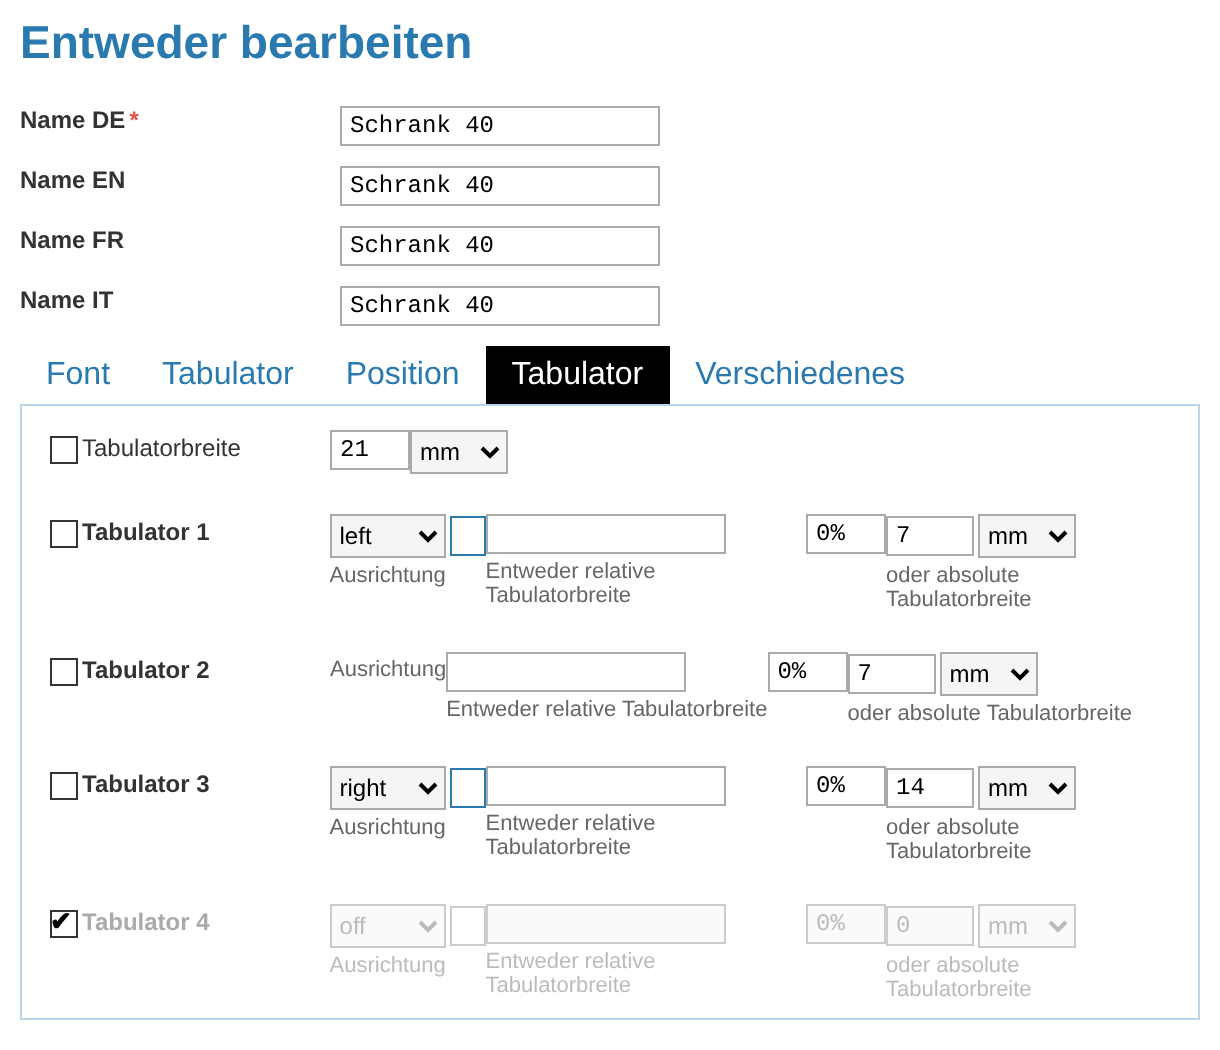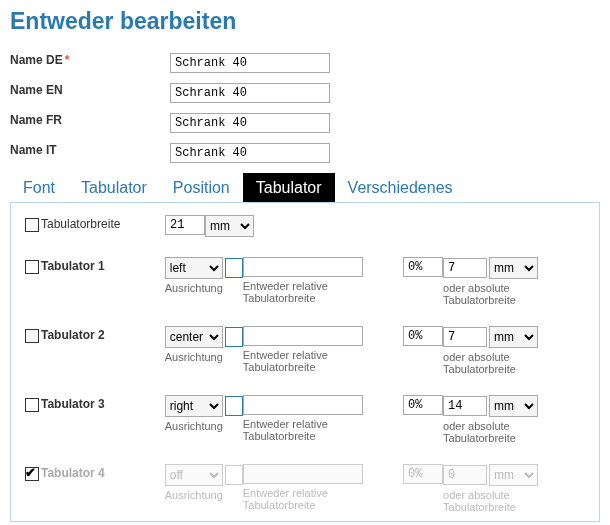--- a/index.html
+++ b/index.html
@@ -117,24 +117,20 @@
     </div>
   </div>
 
   <div class="row">
     <div class="lbl bold">
       <span class="chk"></span>
       <span>Tabulator 2</span>
     </div>
     <div class="ctrls">
       <div class="group">
-        <div class="inputs">
-          <select class="sel"><option>center</option></select>
-          <span class="color-swatch"></span>
-        </div>
         <span class="cap">Ausrichtung</span>
       </div>
       <div class="group">
         <div class="inputs">
               <input type="text" class="relwidth" value="" style="">
             </div>
         <span class="cap">Entweder relative Tabulatorbreite</span>
       </div>
       <div class="group">
         <div class="inputs">

